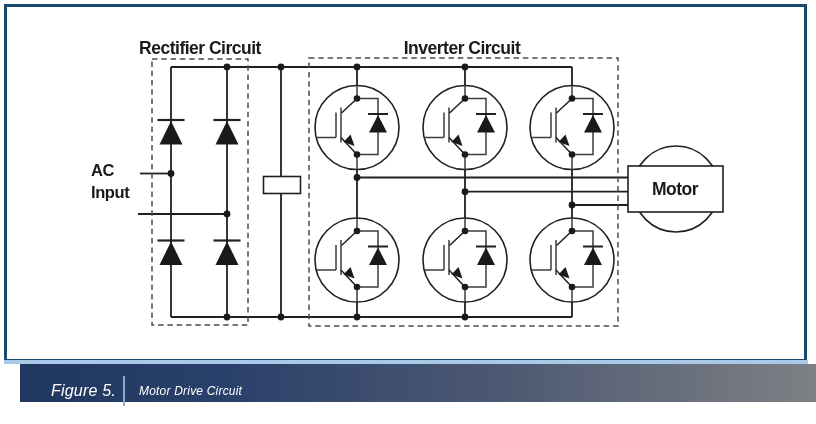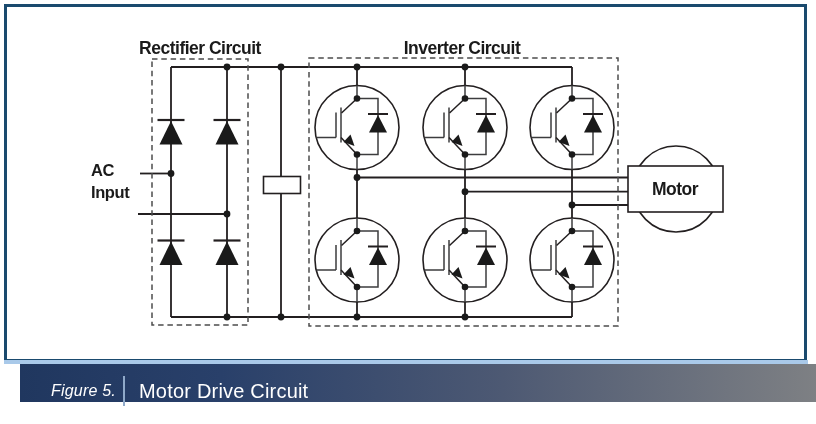--- a/index.html
+++ b/index.html
@@ -12,21 +12,21 @@
   .accent-strip{position:absolute;left:4px;top:360px;width:804px;height:4px;
          background:#a9c9e9;}
   .caption-bar{position:absolute;left:20px;top:364px;width:804px;height:38px;
          background:linear-gradient(90deg,#20375f 0%,#29406a 25%,#4d5973 60%,#7f8184 100%);
          color:#ffffff;}
   .caption-fig{position:absolute;left:31px;top:0;height:54px;display:flex;align-items:center;
          font-style:italic;font-size:16px;letter-spacing:.2px;}
   .caption-divider{position:absolute;left:103px;top:12px;width:2px;height:30px;
          background:#8fa9c9;}
   .caption-title{position:absolute;left:119px;top:0;height:54px;display:flex;align-items:center;
-         font-size:20px;letter-spacing:.2px;}
+         font-style:italic;font-size:12px;letter-spacing:.2px;}
   svg text{font-family:"Liberation Sans",sans-serif;font-weight:bold;fill:#1a1a1a;}
   .lbl{font-size:17.5px;letter-spacing:-0.5px;}
   .lbl-sm{font-size:16.5px;letter-spacing:-0.4px;}
 </style>
 </head>
 <body>
 
 <div class="stage">
 
   <div class="frame"></div>

